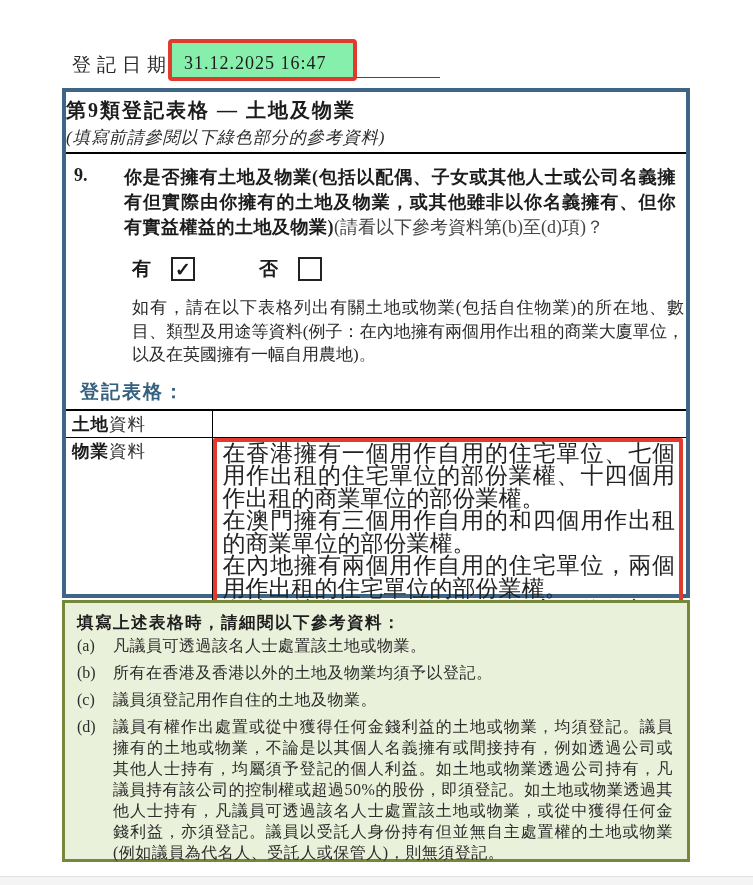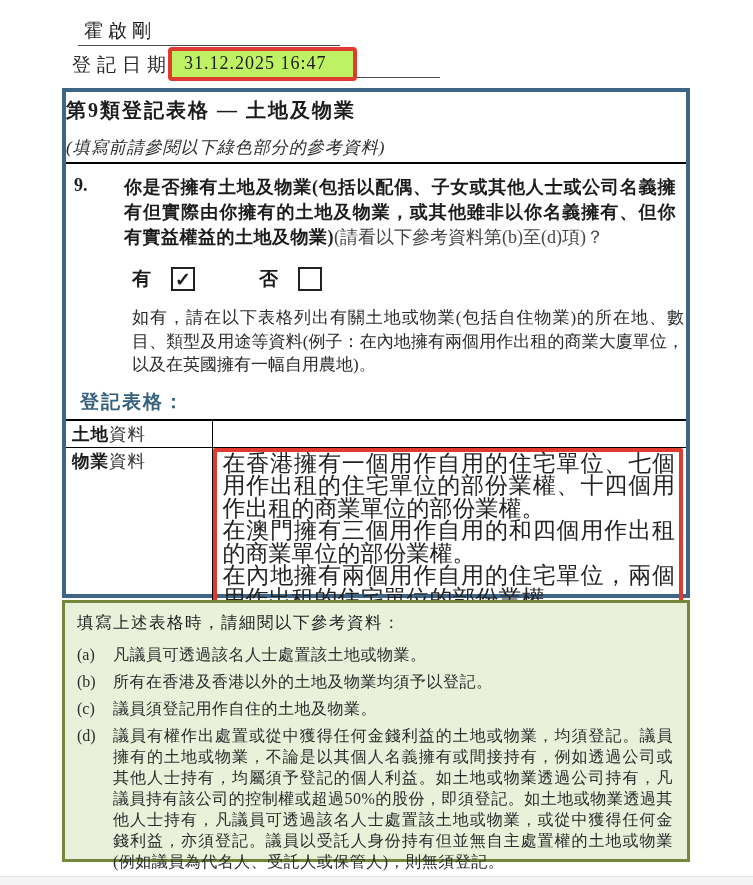--- a/index.html
+++ b/index.html
@@ -5,28 +5,28 @@
   * { margin: 0; padding: 0; box-sizing: border-box; }
   html, body { width: 753px; height: 885px; background: #ffffff; overflow: hidden; }
   body { font-family: "Liberation Serif", "DejaVu Serif", serif; color: #1c1c1c; position: relative; }
 
   
   .top-fields { padding: 16px 0 0 72px; }
   .field-row { display: flex; align-items: flex-end; height: 30px; margin-bottom: 2px; }
   .field-label { font-size: 19px; letter-spacing: 6px; white-space: nowrap; color: #2a2a2a; }
   .field-underline { width: 262px; border-bottom: 1.5px solid #4a4a4a; margin-left: 6px; position: relative; height: 28px; display: flex; align-items: flex-end; }
   .name-value { font-size: 19px; letter-spacing: 5px; padding: 0 4px 1px 6px; }
-  .date-redbox { position: absolute; left: -10px; bottom: -4px; border: 4px solid #e13b30; border-radius: 4px; background: #bef264; padding: 2px 26px 3px 12px; }
+  .date-redbox { position: absolute; left: -10px; bottom: -4px; border: 4px solid #e13b30; border-radius: 4px; background: #86efac; padding: 10px 26px 3px 12px; }
   .date-value { font-size: 18px; letter-spacing: 1px; white-space: nowrap; }
 
   
   .form-box { position: absolute; left: 62px; top: 88px; width: 628px; height: 510px; border: 4px solid #3e6585; background: #ffffff; }
   .form-header { text-align: left; padding: 5px 0 3px 0; border-bottom: 2px solid #000; }
   .form-title { font-size: 20px; font-weight: bold; letter-spacing: 2px; }
-  .form-subtitle { font-size: 17px; font-style: italic; letter-spacing: 1px; margin-top: 12px; color: #2a2a2a; }
+  .form-subtitle { font-size: 17px; font-style: italic; letter-spacing: 1px; margin-top: 2px; color: #2a2a2a; }
 
   .question-area { padding: 11px 10px 0 8px; }
   .q-row { display: flex; }
   .q-num { width: 50px; font-size: 18px; font-weight: bold; flex: 0 0 50px; }
   .q-text { width: 556px; font-size: 18px; line-height: 25px; text-align: justify; }
   .q-bold { font-weight: bold; letter-spacing: 0.5px; }
   .q-tail { color: #444; }
 
   .yn-row { margin: 15px 0 0 58px; display: flex; align-items: center; height: 28px; }
   .yn-label { font-size: 19px; font-weight: bold; letter-spacing: 2px; }
@@ -44,35 +44,32 @@
   .lbl-b { font-weight: bold; }
   .lbl-r { font-weight: normal; color: #333; }
   .row-land { height: 23px; }
   .row-land .lbl-cell, .row-land .val-cell { border-bottom: 1.5px solid #000; }
   .val-cell { vertical-align: top; }
   .prop-redbox { border: 4px solid #e13b30; border-radius: 2px; min-height: 178px; padding: 1px 4px 2px 6px; margin-right: 3px; }
   .prop-line { font-size: 23px; line-height: 22.5px; text-align: justify; color: #222; }
 
   
   .green-box { position: absolute; left: 62px; top: 600px; width: 628px; height: 262px; border: 3px solid #75873b; background: #eaf1da; padding: 9px 14px 6px 12px; }
-  .green-title { font-size: 16.5px; font-weight: normal; letter-spacing: 1.5px; margin-bottom: 10px; color: #1e1e1e; }
+  .green-title { font-size: 16.5px; font-weight: bold; letter-spacing: 1.5px; margin-bottom: 1px; color: #1e1e1e; }
   .ref-item { display: flex; margin-bottom: 6px; }
   .ref-key { flex: 0 0 36px; font-size: 16px; line-height: 21px; color: #2c2c2c; }
   .ref-text { font-size: 16px; line-height: 21px; text-align: justify; letter-spacing: 0.5px; color: #2c2c2c; width: 560px; }
 
   .bottom-strip { position: absolute; left: 0; top: 876px; width: 753px; height: 9px; background: #f4f4f4; border-top: 1px solid #e3e3e3; }
 </style>
 </head>
 <body>
 
 <div class="top-fields">
   <div class="field-row">
-    <span class="field-underline">
-      <span class="name-value">霍啟剛</span>
-    </span>
   </div>
   <div class="field-row">
     <span class="field-label">登記日期</span>
     <span class="field-underline">
       <span class="date-redbox">
         <span class="date-value">31.12.2025 16:47</span>
       </span>
     </span>
   </div>
 </div>

